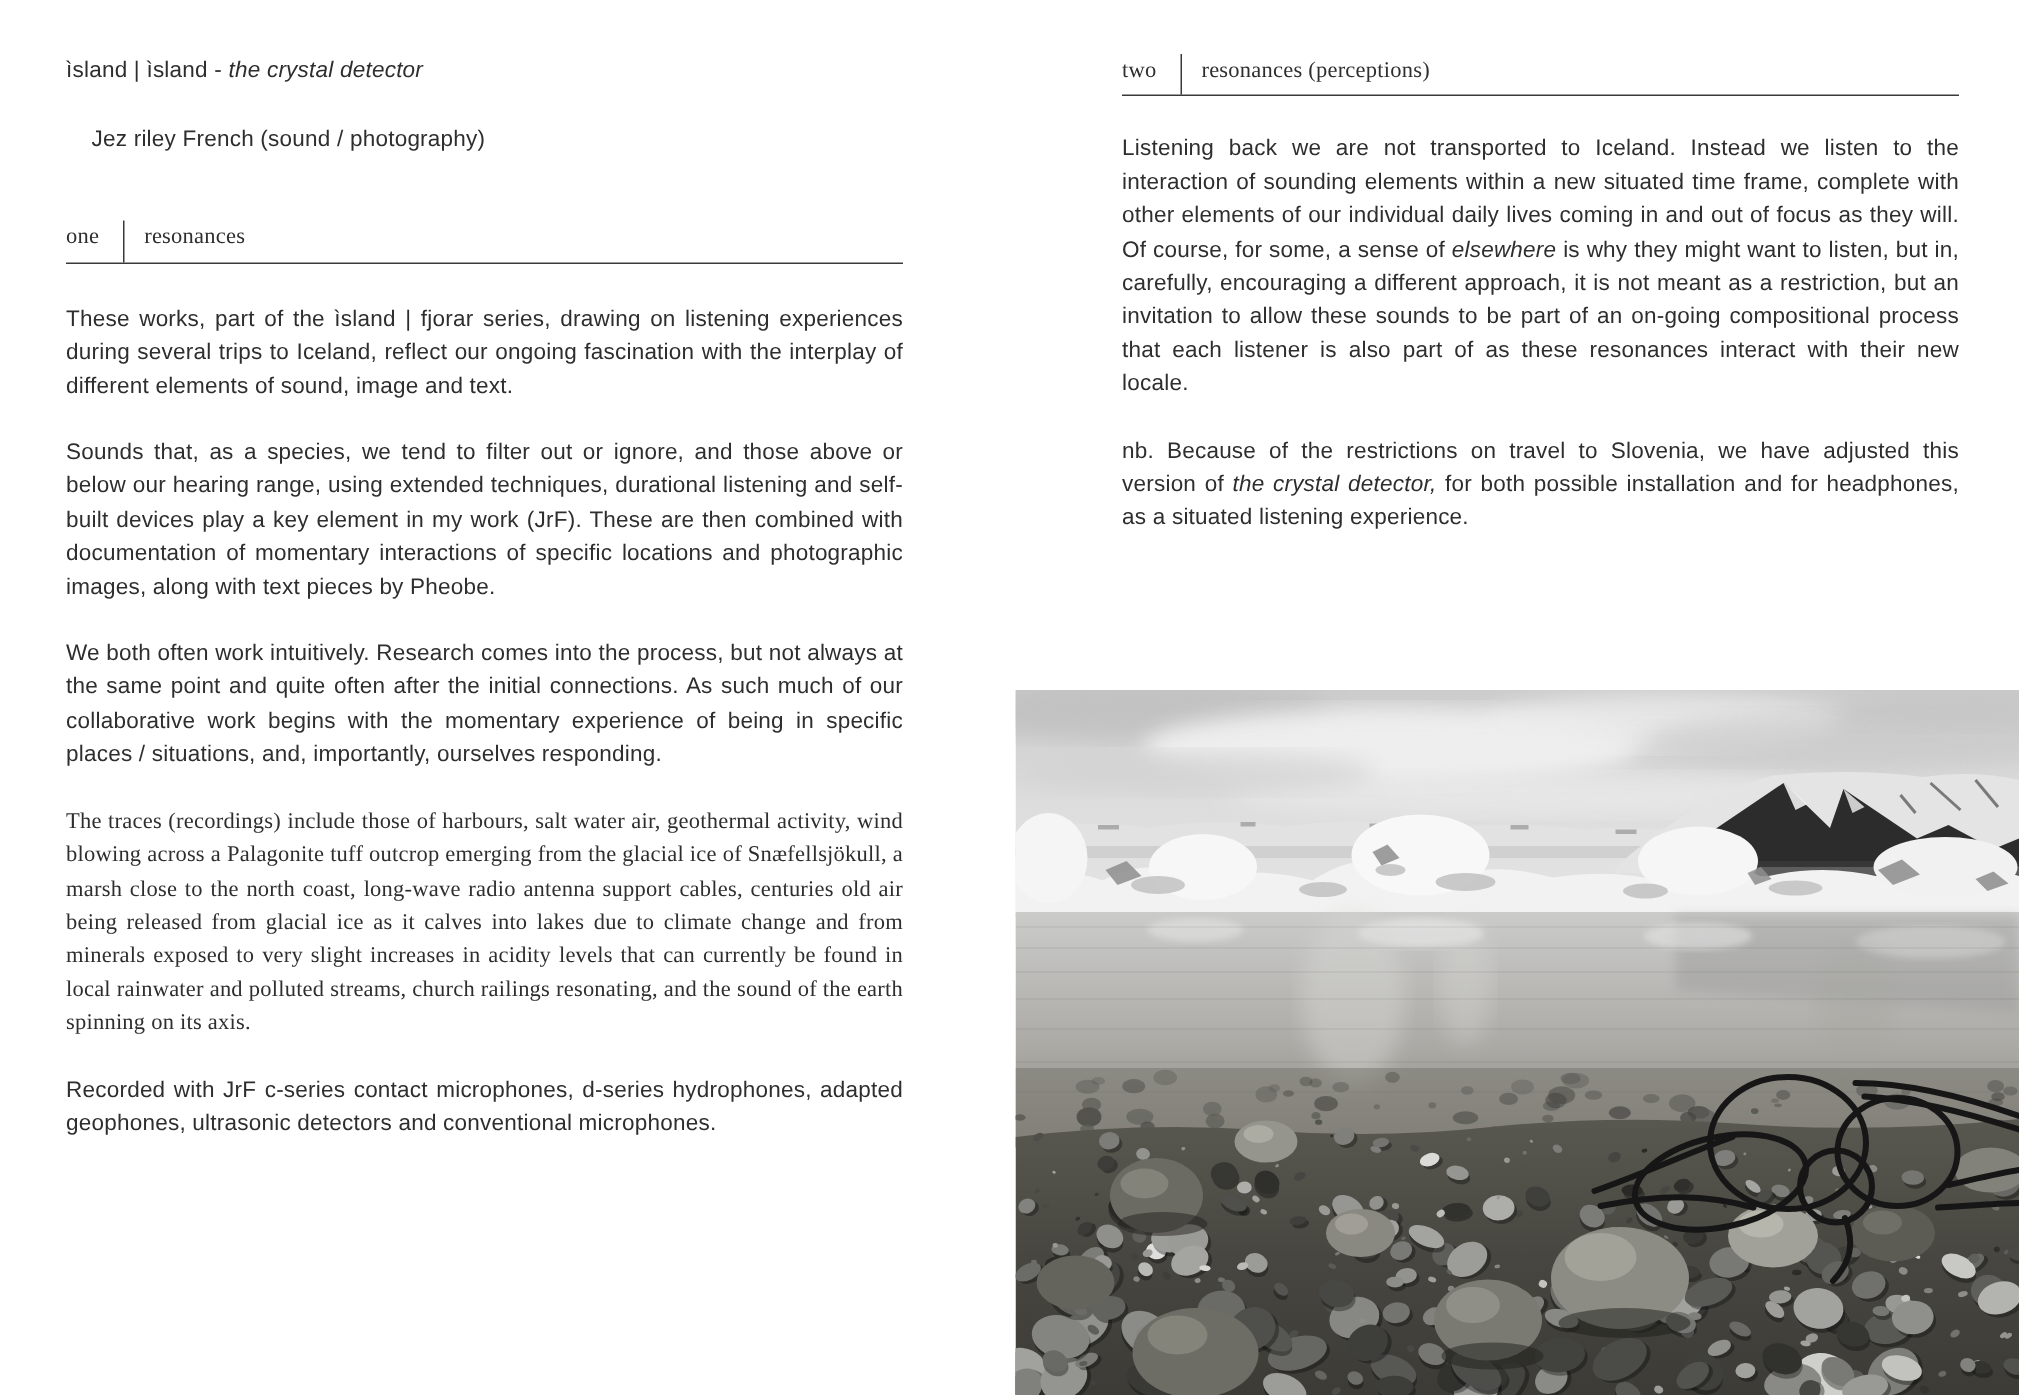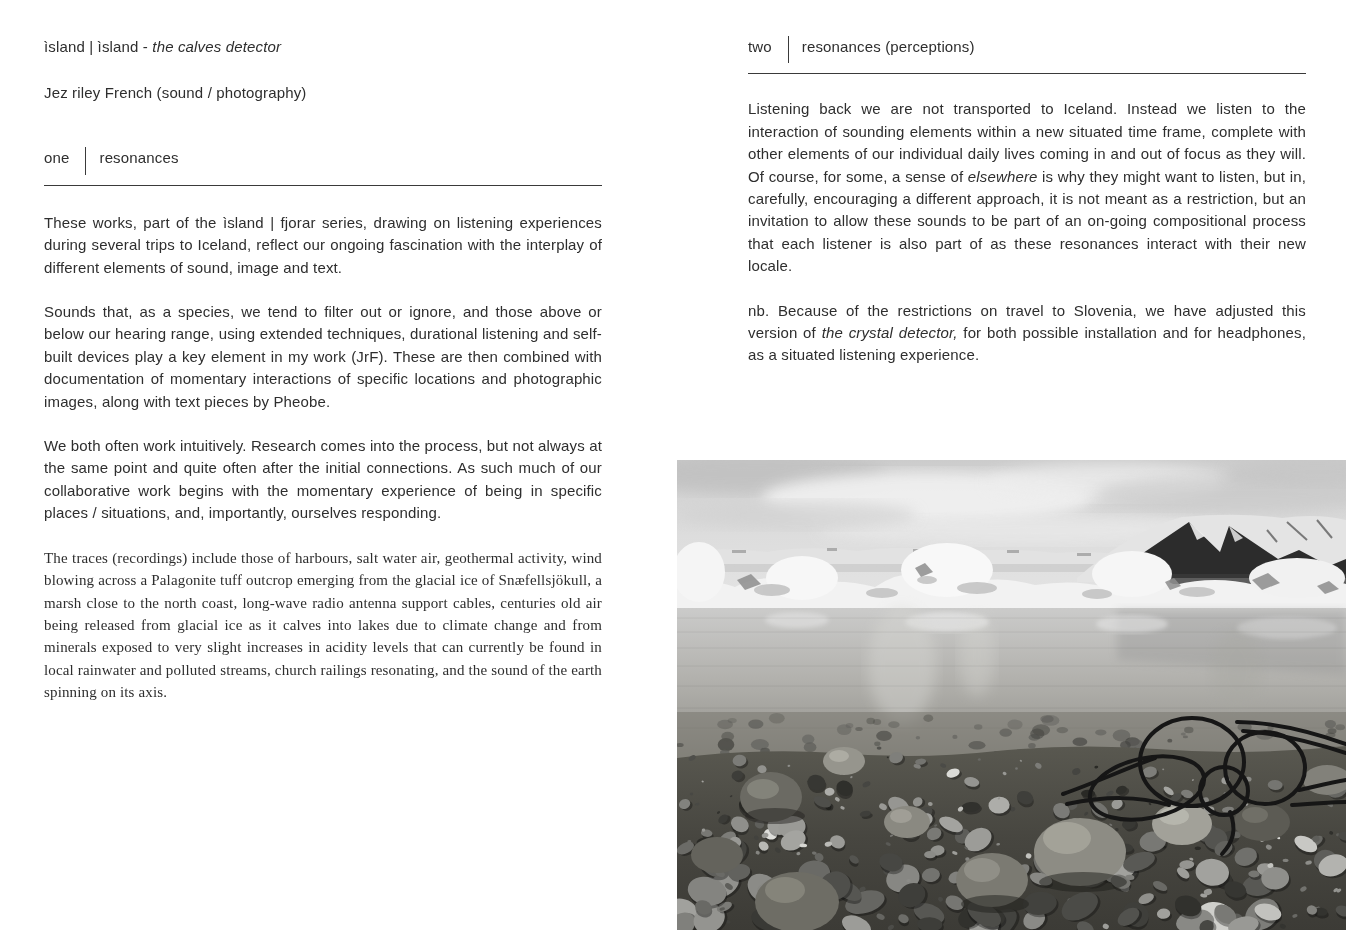--- a/index.html
+++ b/index.html
@@ -6,54 +6,55 @@
   body{
     width:1346px;height:930px;position:relative;background:#ffffff;
     font-family:"Liberation Sans",sans-serif;color:#2e2e2e;overflow:hidden;
     -webkit-font-smoothing:antialiased;
   }
   .col{position:absolute;top:36px;width:558px;font-size:15px;line-height:22.4px;letter-spacing:.15px;}
   #left-col{left:44px;}
   #right-col{left:748px;}
   .col p{margin:0 0 22px;text-align:justify;}
   p.title{margin:0 0 23px;text-align:left;}
-  .credits{margin:0 0 43px;line-height:23px;text-align:left;}
+  .credits{margin:0 17px 43px;line-height:23px;text-align:left;}
   .credits div{white-space:nowrap;}
   em{font-style:italic;}
   .rule-heading{
     display:flex;align-items:flex-end;
-    border-bottom:1px solid #3a3a3a;padding-bottom:15px;margin:0 0 26px;
+    border-bottom:1px solid #3a3a3a;padding-bottom:5px;margin:0 0 26px;font-family:Liberation Serif, serif;
   }
   .rule-heading .vbar{width:1px;align-self:stretch;background:#3a3a3a;margin:0 13px -5px 16px;}
   #right-col .rule-heading{margin-bottom:24px;}
   .gap-lg{margin-top:23px;font-family:Liberation Serif, serif;}
   .gap-xl{margin-top:47px;}
   figure#photo{position:absolute;left:677px;top:460px;width:669px;height:470px;margin:0;}
   figure#photo svg{display:block;}
 </style>
 </head>
 <body>
 
 <section class="col" id="left-col">
-  <p class="title"><span>ìsland | ìsland - </span><em>the calves detector</em></p>
+  <p class="title"><span>ìsland | ìsland - </span><em>the crystal detector</em></p>
 
   <div class="credits">
     <div>Jez riley French (sound / photography)</div>
   </div>
 
   <div class="rule-heading">
     <span class="num">one</span>
     <span class="vbar"></span>
     <span class="lbl">resonances</span>
   </div>
 
   <p>These works, part of the ìsland | fjorar series, drawing on listening experiences during several trips to Iceland, reflect our ongoing fascination with the interplay of different elements of sound, image and text.</p>
   <p>Sounds that, as a species, we tend to filter out or ignore, and those above or below our hearing range, using extended techniques, durational listening and self-built devices play a key element in my work (JrF). These are then combined with documentation of momentary interactions of specific locations and photographic images, along with text pieces by Pheobe.</p>
   <p>We both often work intuitively. Research comes into the process, but not always at the same point and quite often after the initial connections. As such much of our collaborative work begins with the momentary experience of being in specific places / situations, and, importantly, ourselves responding.</p>
   <p class="gap-lg">The traces (recordings) include those of harbours, salt water air, geothermal activity, wind blowing across a Palagonite tuff outcrop emerging from the glacial ice of Snæfellsjökull, a marsh close to the north coast, long-wave radio antenna support cables, centuries old air being released from glacial ice as it calves into lakes due to climate change and from minerals exposed to very slight increases in acidity levels that can currently be found in local rainwater and polluted streams, church railings resonating, and the sound of the earth spinning on its axis.</p>
+  <p>Recorded with JrF c-series contact microphones, d-series hydrophones, adapted geophones, ultrasonic detectors and conventional microphones.</p>
 </section>
 
 <section class="col" id="right-col">
   <div class="rule-heading">
     <span class="num">two</span>
     <span class="vbar"></span>
     <span class="lbl">resonances (perceptions)</span>
   </div>
 
   <p><span>Listening back we are not transported to Iceland. Instead we listen to the interaction of sounding elements within a new situated time frame, complete with other elements of our individual daily lives coming in and out of focus as they will. Of course, for some, a sense of </span><em>elsewhere</em><span> is why they might want to listen, but in, carefully, encouraging a different approach, it is not meant as a restriction, but an invitation to allow these sounds to be part of an on-going compositional process that each listener is also part of as these resonances interact with their new locale.</span></p>

